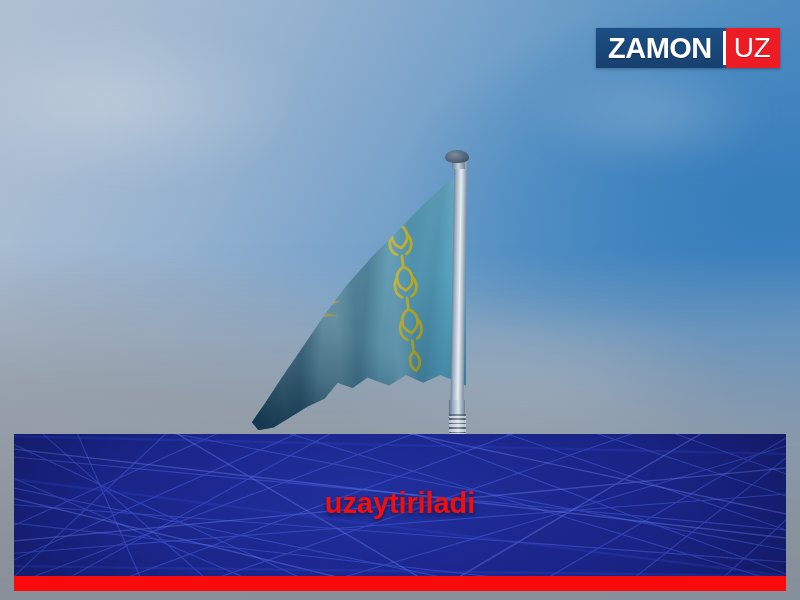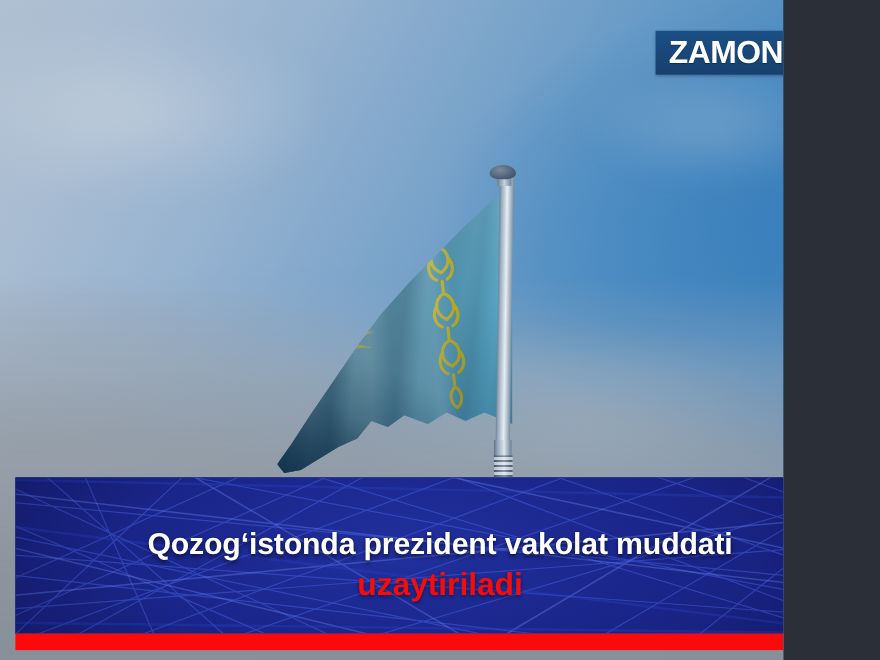--- a/index.html
+++ b/index.html
@@ -4,22 +4,22 @@
 <style>
   * { margin:0; padding:0; box-sizing:border-box; }
   html, body {
     width:800px; height:600px; overflow:hidden;
     background:#2b3038;
     font-family:"Liberation Sans", sans-serif;
   }
 
   .page {
     position:relative;
-    width:712px; height:600px;
-    background:#1d4ed8;
+    width:800px; height:600px;
+    background:#b91c1c;
     overflow:hidden;
   }
 
   
   .photo {
     position:absolute;
     left:0; top:0; width:800px; height:600px;
     overflow:hidden;
   }
   .sky {
@@ -196,22 +196,22 @@
     content:""; position:absolute; left:0; top:3px; bottom:3px; width:3px;
     background:#ffffff;
   }
   .logo-uz {
     background:#ed1c24;
     padding:0 9px 0 8px;
     display:flex; align-items:center;
   }
   .logo-uz span {
     color:#ffffff;
-    font-size:37px;
-    font-weight:bold;
+    font-size:28px;
+    font-weight:normal;
     letter-spacing:-0.3px;
     line-height:1;
     text-shadow:0 1px 1px rgba(0,0,0,0.25);
   }
 
   
   .banner {
     position:absolute;
     left:14px; top:434px;
     width:772px; height:142px;
@@ -375,20 +375,19 @@
       </g>
       <g stroke="#2f44c4" stroke-width="2.4" opacity="0.35" fill="none">
         <path d="M-10 132 L772 142"></path>
           <path d="M-10 2 L772 20"></path>
         <path d="M-10 44 L772 142"></path>
       </g>
     </svg>
     <div class="banner-vignette"></div>
 
     <div class="headline">
-      <span class="headline-line1">Qozogʻistonda prezident vakolat muddati</span>
       <span class="headline-line2">uzaytiriladi</span>
     </div>
   </div>
 
   <div class="red-bar"></div>
 
 </div>
 
 </body></html>

